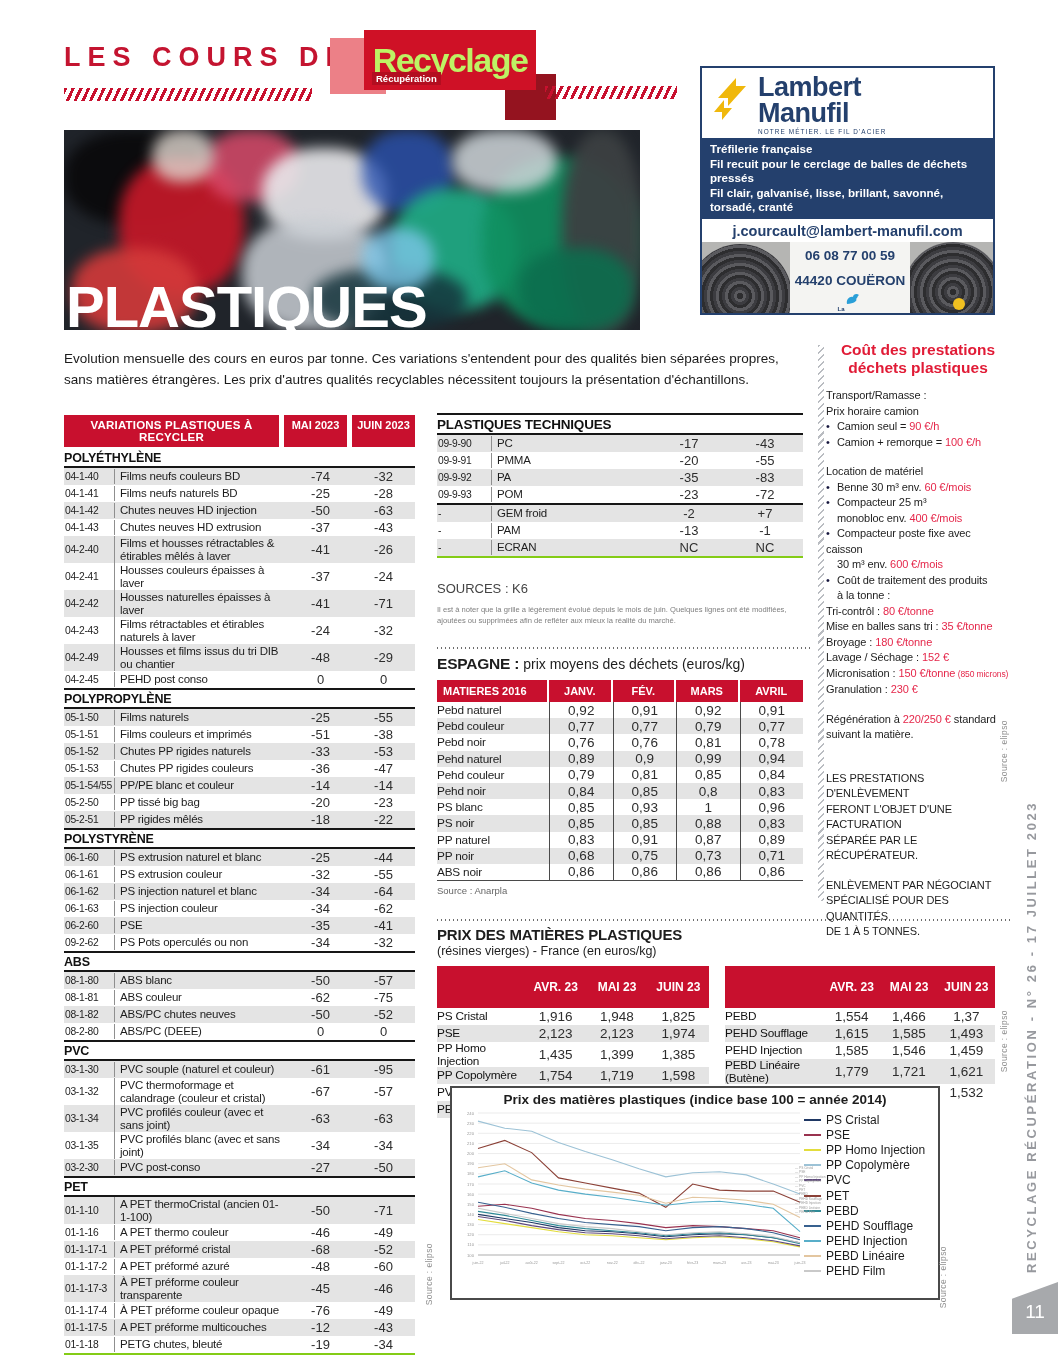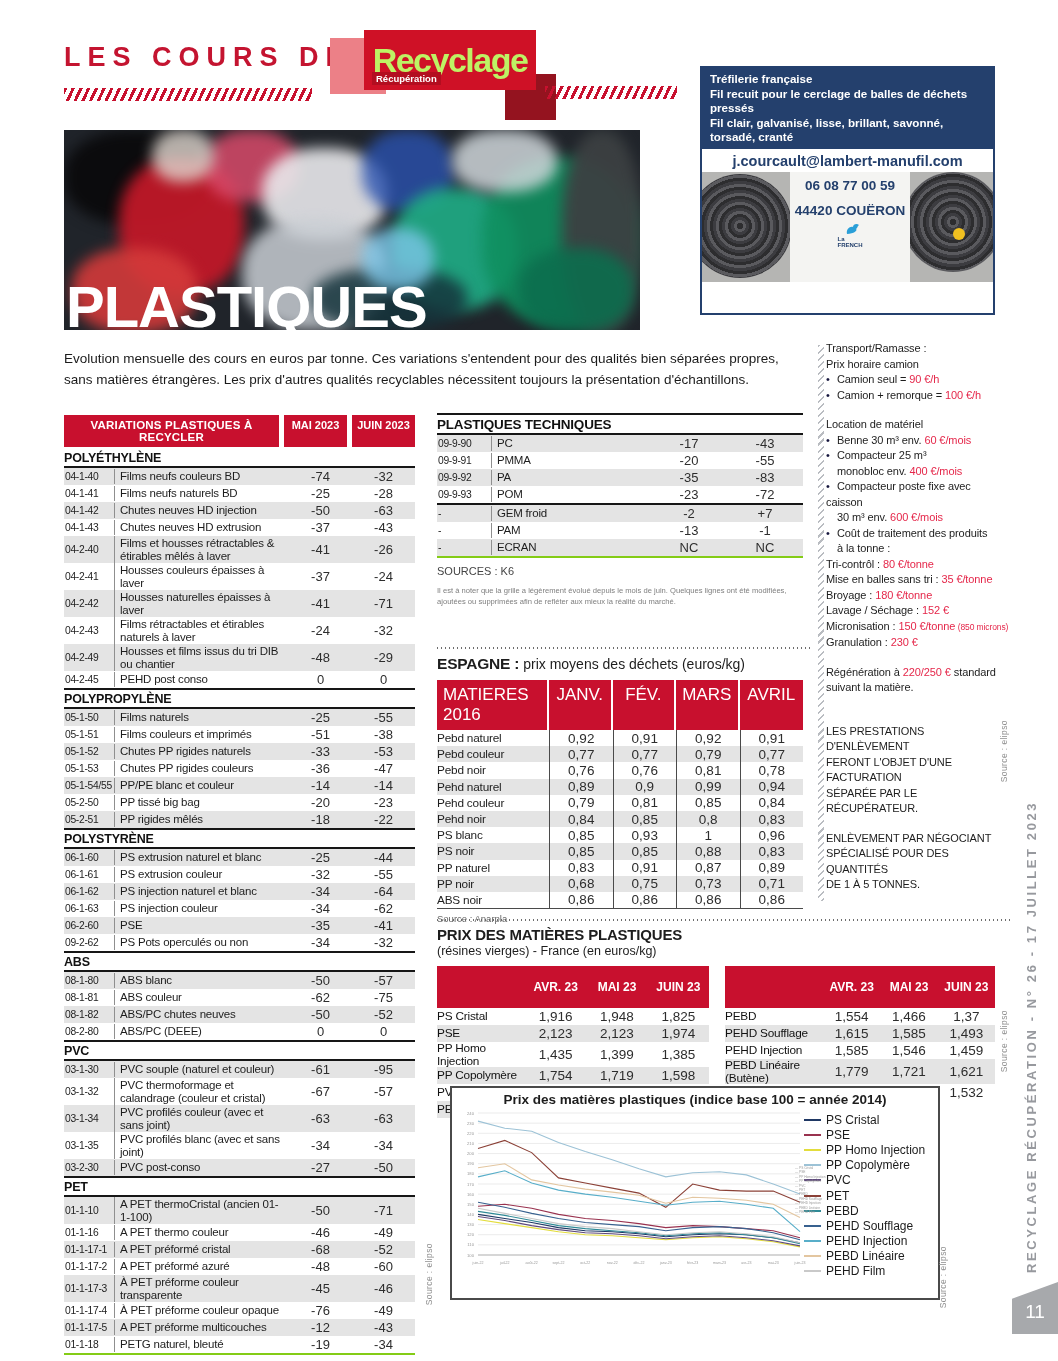--- a/index.html
+++ b/index.html
@@ -62,33 +62,33 @@
   #variations{left:64px;top:415px;width:351px}
   #variations .r4{grid-template-columns:50px 1fr 63px 63px}
   .vt-head{display:grid;grid-template-columns:1fr 63px 63px;gap:5px;margin-bottom:2px}
   .vt-head div{background:#c8102e;color:#fff;font-weight:bold;text-align:center;
                font-size:11px;padding:4px 0}
   .vt-head .ttl{font-size:11.5px;letter-spacing:.2px}
   #tech{left:437px;top:413px;width:366px}
   #tech .tbl4{border-top:2px solid #161616}
   #tech .r4{grid-template-columns:54px 1fr 76px 76px}
   #tech .secname{font-size:13.5px}
-  .sources{font-size:11px;color:#444;margin-top:7px}
+  .sources{font-size:13px;color:#444;margin-top:23px}
   .note{font-size:7.6px;line-height:10.5px;color:#7e7e7e;margin-top:9px;width:362px}
 
   .dotted{height:2px;background:repeating-linear-gradient(90deg,#6d6d6d 0 1.2px,transparent 1.2px 4px)}
   #dot1{left:437px;top:647px;width:374px}
   #dot2{left:437px;top:919px;width:574px}
 
   
   #espagne{left:437px;top:655px;width:366px}
   #espagne .hd{font-size:14px;margin-bottom:7px}
   #espagne .hd b{font-size:15.5px;letter-spacing:-.2px}
   .es-head{display:grid;grid-template-columns:112px 1fr 1fr 1fr 1fr}
-  .es-head div{background:#c8102e;color:#fff;font-weight:normal;font-size:17px;
+  .es-head div{background:#c8102e;color:#fff;font-weight:bold;font-size:11px;
                text-align:center;padding:5px 0;border-right:2px solid #fff;box-sizing:border-box}
   .es-head div:first-child{text-align:left;padding-left:6px}
   .es-head div:last-child{border-right:none}
   .es-body{border-bottom:1px solid #4a4a4a}
   .es-row{display:grid;grid-template-columns:112px 1fr 1fr 1fr 1fr;min-height:16.2px;align-items:center}
   .es-row.alt{background:#e4e4e4}
   .es-row .n{font-size:11.8px;letter-spacing:-.2px}
   .es-row .c{text-align:center;font-size:13.5px;color:#2d2d2d;border-left:1px solid #4a4a4a;
              align-self:stretch;display:flex;align-items:center;justify-content:center}
   .src{font-size:9.5px;color:#666;margin-top:4px}
@@ -172,20 +172,33 @@
       <div class="blob" style="left: 498px; top: 0px; width: 80px; height: 205px; background: rgb(60, 64, 66); opacity: 0.95;"></div>
       <div class="blob" style="left: 248px; top: 138px; width: 155px; height: 62px; background: rgb(21, 52, 60); opacity: 0.85;"></div>
       <div class="blob" style="left: 88px; top: 0px; width: 62px; height: 52px; background: rgb(224, 216, 208); opacity: 0.8;"></div>
       <div class="blob" style="left: 455px; top: 118px; width: 115px; height: 85px; background: rgb(12, 110, 78); opacity: 0.9;"></div>
       <div class="blob" style="left: 298px; top: 98px; width: 72px; height: 62px; background: rgb(124, 198, 232); opacity: 0.8;"></div>
     </div>
   <div class="title">PLASTIQUES</div>
 </div>
 
 <div class="abs" id="ad">
+  <div class="top">
+    <svg width="40" height="46" viewBox="0 0 40 46" style="margin:2px 8px 0 -34px;flex:none">
+      <path d="M26 2 L8 22 h10 v8 l18-20 h-10 z" fill="#f0b80c"></path>
+      <path d="M14 24 L4 36 h8 v8 l10-12 h-8 z" fill="#f0b80c"></path>
+    </svg>
+    <div>
+      <div class="brand">
+        <div>Lambert</div>
+        <div>Manufil</div>
+      </div>
+      <div class="tagline">NOTRE MÉTIER. LE FIL D'ACIER</div>
+    </div>
+  </div>
   <div class="navy">
     <div>Tréfilerie française</div>
     <div>Fil recuit pour le cerclage de balles de déchets pressés</div>
     <div>Fil clair, galvanisé, lisse, brillant, savonné, torsadé, cranté</div>
   </div>
   <div class="email">j.courcault@lambert-manufil.com</div>
   <div class="shoot">
     <div class="coil" style="left:-14px;top:2px;width:104px;height:104px"></div>
     <div class="coil" style="right:-10px;top:0px;width:100px;height:100px"></div>
     <div class="abs" style="right:28px;top:56px;width:12px;height:12px;border-radius:50%;background:#f0c020"></div>
@@ -463,21 +476,21 @@
           <div class="val">-49</div>
         </div>
         <div class="r4 alt">
           <div class="code">01-1-17-5</div>
           <div class="lbl">A PET préforme multicouches</div>
           <div class="val">-12</div>
           <div class="val">-43</div>
         </div>
         <div class="r4">
           <div class="code">01-1-18</div>
-          <div class="lbl">PETG naturel, bleuté</div>
+          <div class="lbl">PETG chutes, bleuté</div>
           <div class="val">-19</div>
           <div class="val">-34</div>
         </div>
       </div>
     </div>
 </div>
 
 <div class="abs" id="tech">
   <div class="tbl4" id="tech-body">
       <div class="vt-section">
@@ -831,20 +844,24 @@
       <div>— PEBD</div>
       <div>— PEHD Soufflage</div>
       <div>— PEHD Injection</div>
       <div>— PEBD Linéaire</div>
       <div>— PEHD Film</div>
     </div>
 </div>
 
 <div class="abs" id="sidebar">
   <div class="zz"></div>
+  <div class="ti">
+    <div>Coût des prestations</div>
+    <div>déchets plastiques</div>
+  </div>
   <div id="sidebar-body">
       <div class="sb-line"><span>Transport/Ramasse :</span></div>
       <div class="sb-line"><span>Prix horaire camion</span></div>
       <div class="sb-line"><span class="bullet">•</span><span>Camion seul = </span><span class="red">90 €/h</span></div>
       <div class="sb-line"><span class="bullet">•</span><span>Camion + remorque = </span><span class="red">100 €/h</span></div>
       <div class="sb-line gap1"><span>Location de matériel</span></div>
       <div class="sb-line"><span class="bullet">•</span><span>Benne 30 m³ env. </span><span class="red">60 €/mois</span></div>
       <div class="sb-line"><span class="bullet">•</span><span>Compacteur 25 m³</span></div>
       <div class="sb-line ind"><span>monobloc env. </span><span class="red">400 €/mois</span></div>
       <div class="sb-line"><span class="bullet">•</span><span>Compacteur poste fixe avec caisson</span></div>

